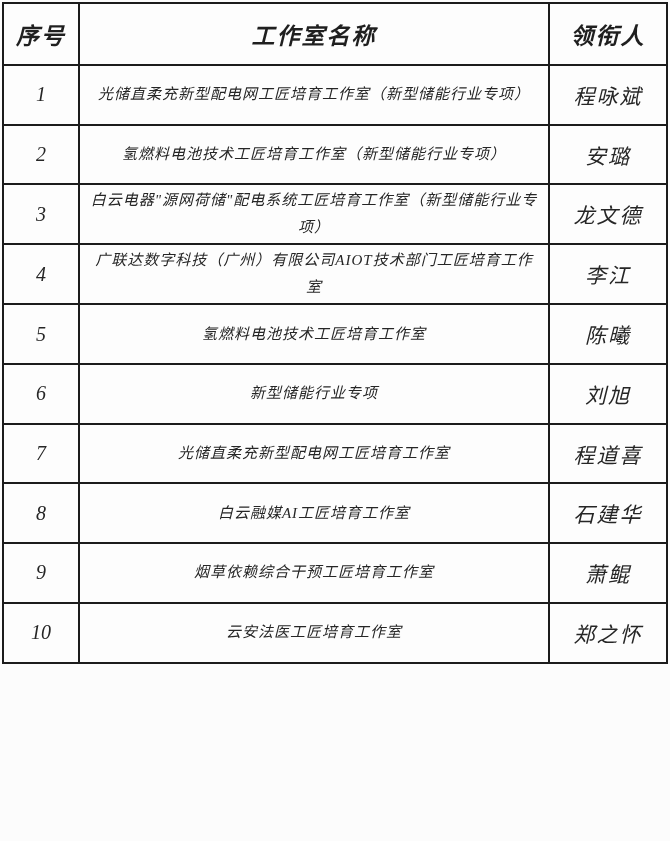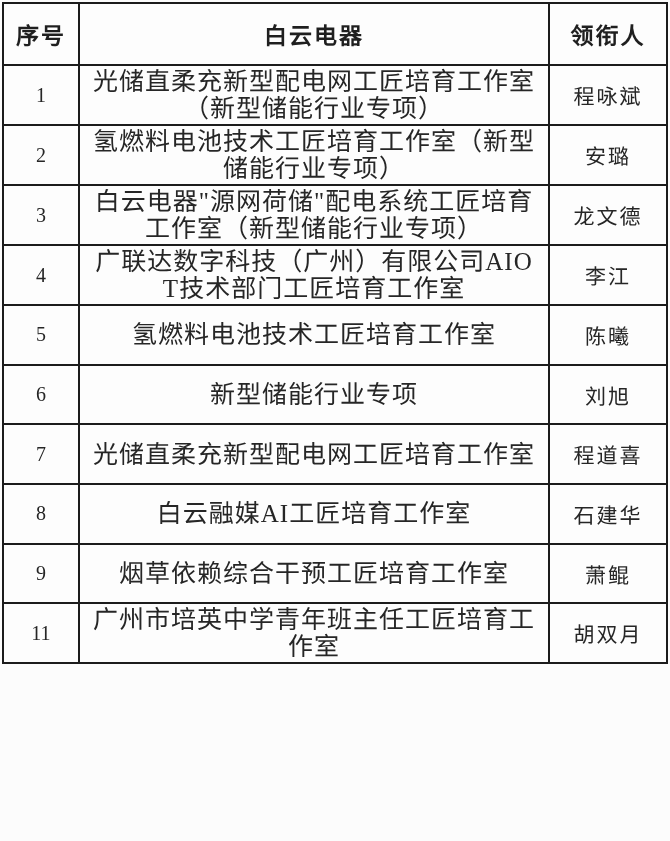--- a/index.html
+++ b/index.html
@@ -24,35 +24,36 @@
   table.workshop-table col.col-no     { width: 76px;  }
   table.workshop-table col.col-name   { width: 470px; }
   table.workshop-table col.col-leader { width: 118px; }
   th, td {
     border: 2px solid #1c1c1c;
     text-align: center;
     vertical-align: middle;
     padding: 2px 8px;
     box-sizing: border-box;
     word-break: break-all;
+    font-style: italic;
   }
   thead tr { height: 62px; }
   tbody tr { height: 59.7px; }
   th {
     font-size: 23px;
     font-weight: bold;
     letter-spacing: 2px;
     color: #1f1f1f;
   }
   td.cell-no {
     font-size: 20px;
     letter-spacing: 0;
   }
   td.cell-name {
-    font-size: 25px;
+    font-size: 15px;
     line-height: 27px;
     letter-spacing: 1px;
     margin-top: 45px;
   }
   td.cell-leader {
     font-size: 21px;
     letter-spacing: 2px;
     margin-left: 34px;
   }
 </style>
@@ -61,21 +62,21 @@
 
 <table class="workshop-table">
   <colgroup>
     <col class="col-no">
     <col class="col-name">
     <col class="col-leader">
   </colgroup>
   <thead>
     <tr>
       <th>序号</th>
-      <th>白云电器</th>
+      <th>工作室名称</th>
       <th>领衔人</th>
     </tr>
   </thead>
   <tbody>
     <tr>
       <td class="cell-no">1</td>
       <td class="cell-name">光储直柔充新型配电网工匠培育工作室（新型储能行业专项）</td>
       <td class="cell-leader">程咏斌</td>
     </tr>
     <tr>
@@ -112,18 +113,18 @@
       <td class="cell-no">8</td>
       <td class="cell-name">白云融媒AI工匠培育工作室</td>
       <td class="cell-leader">石建华</td>
     </tr>
     <tr>
       <td class="cell-no">9</td>
       <td class="cell-name">烟草依赖综合干预工匠培育工作室</td>
       <td class="cell-leader">萧鲲</td>
     </tr>
     <tr>
-      <td class="cell-no">11</td>
-      <td class="cell-name">广州市培英中学青年班主任工匠培育工作室</td>
-      <td class="cell-leader">胡双月</td>
+      <td class="cell-no">10</td>
+      <td class="cell-name">云安法医工匠培育工作室</td>
+      <td class="cell-leader">郑之怀</td>
     </tr>
   </tbody>
 </table>
 
 </body></html>

